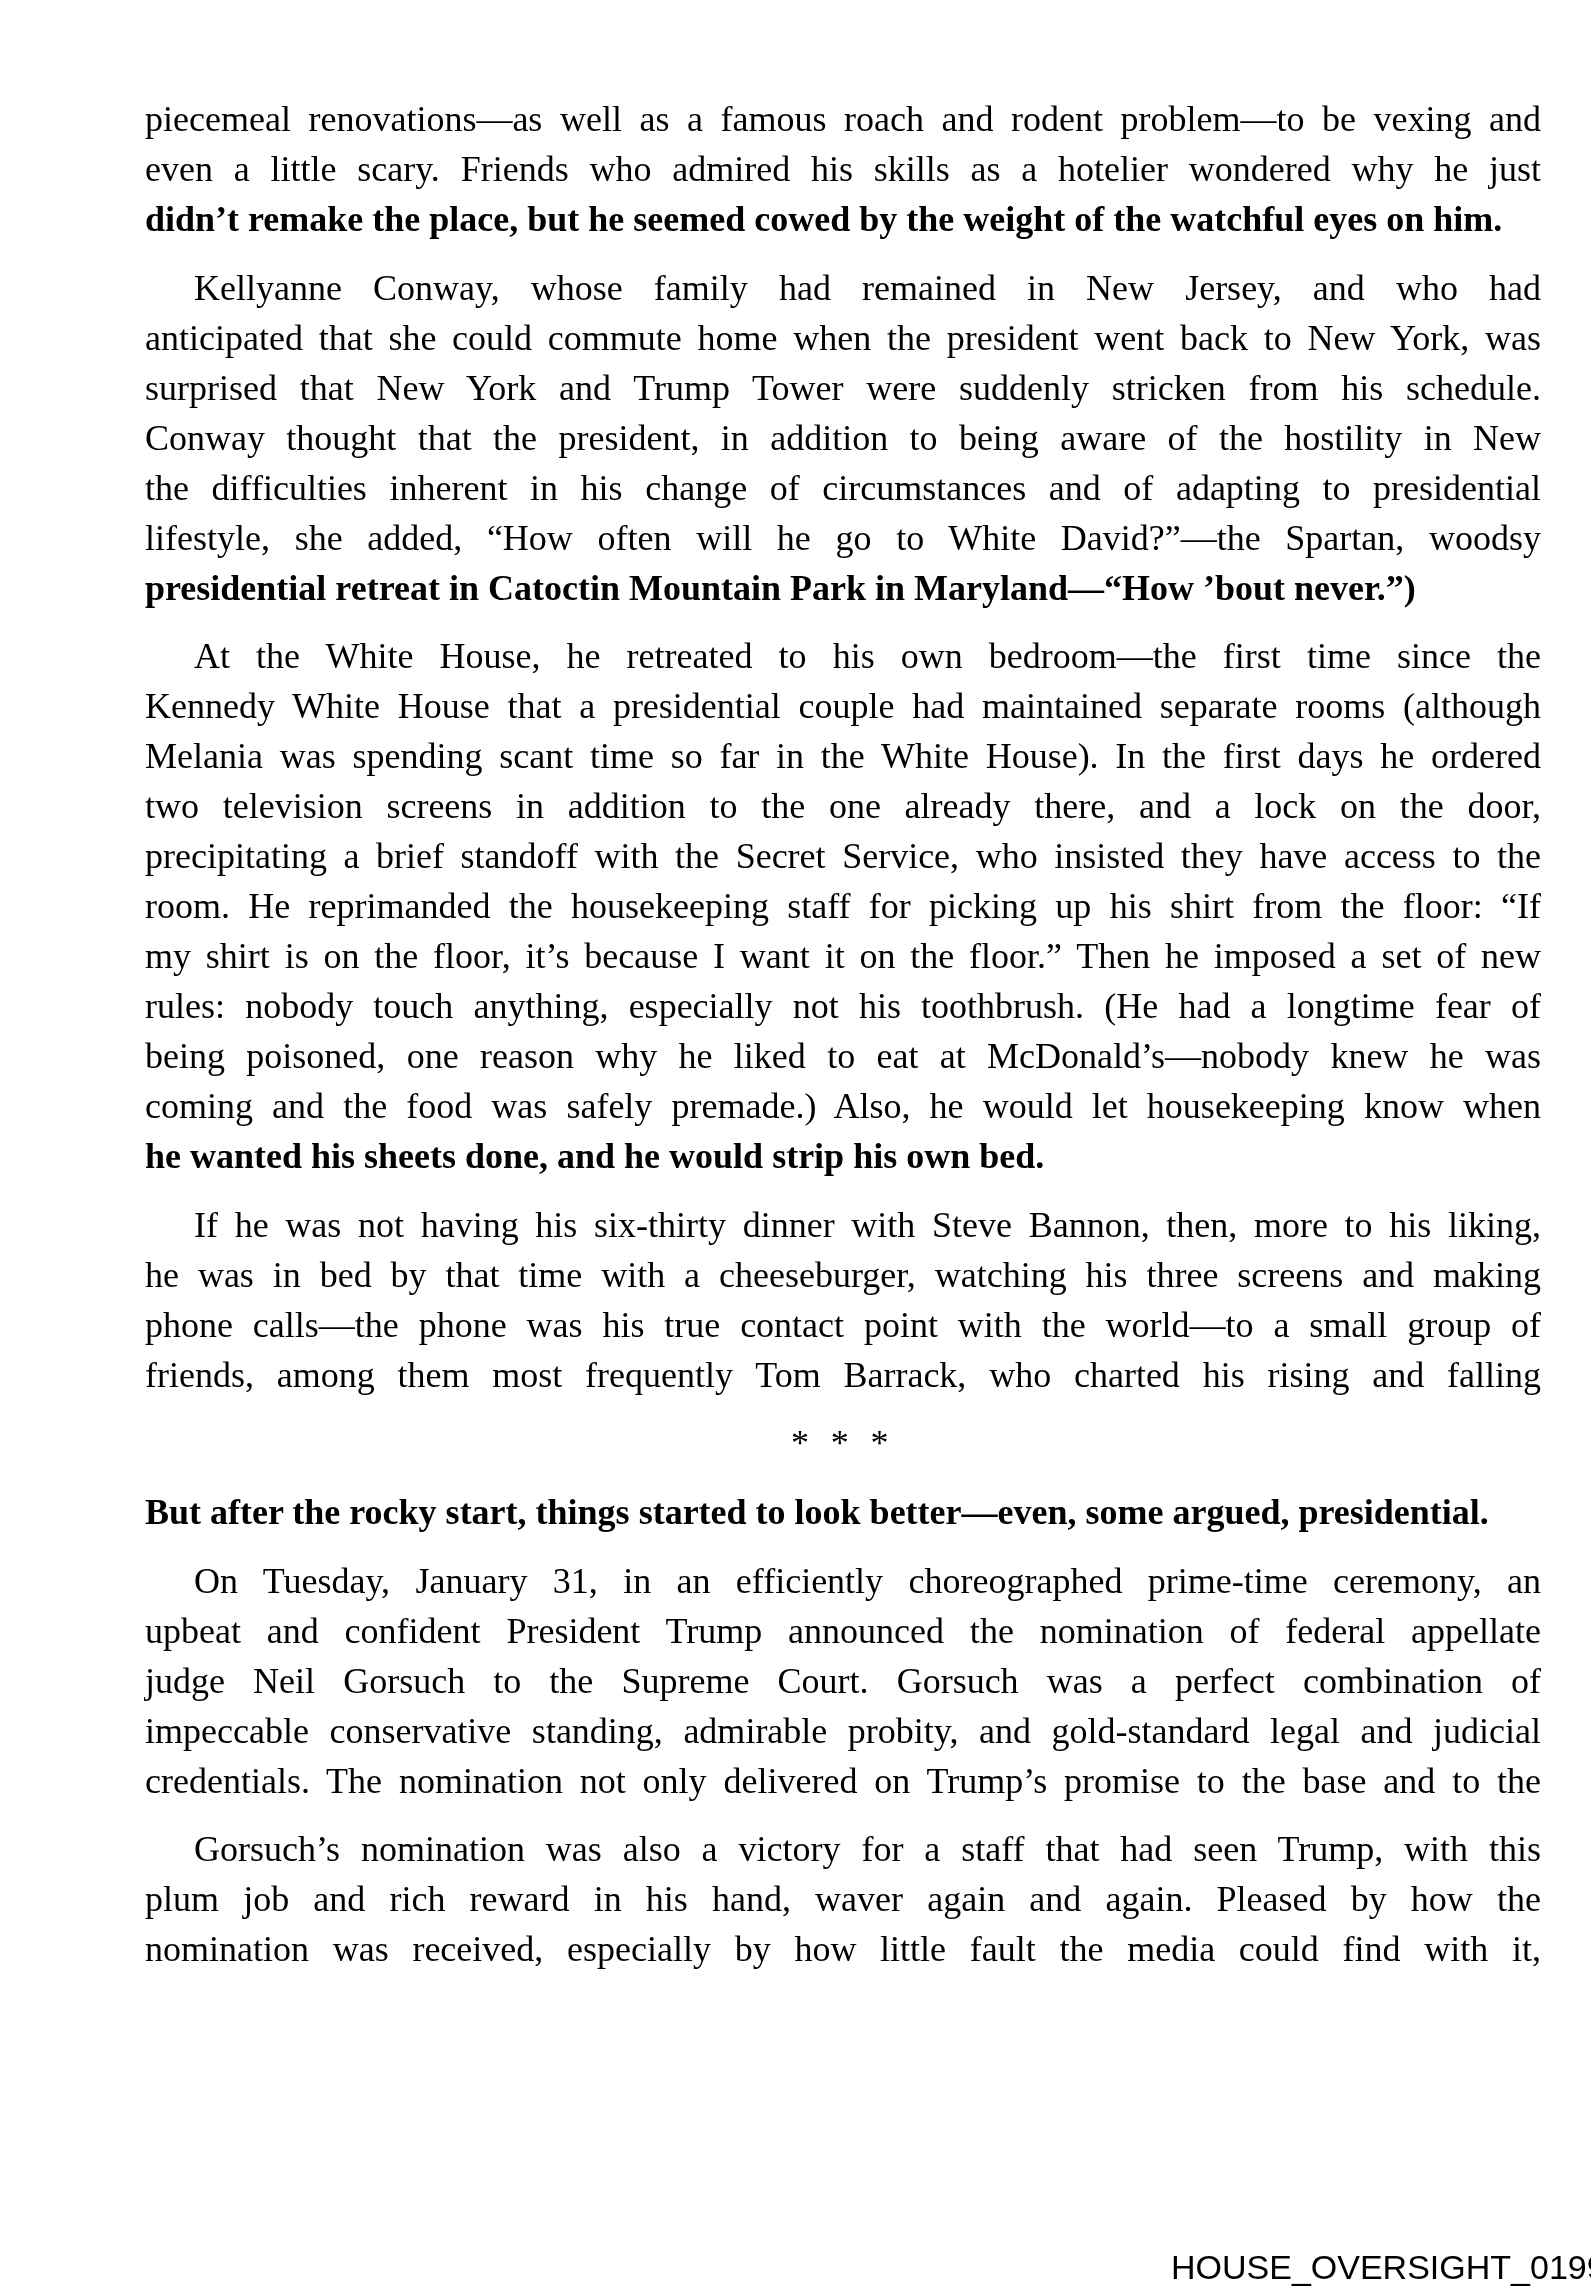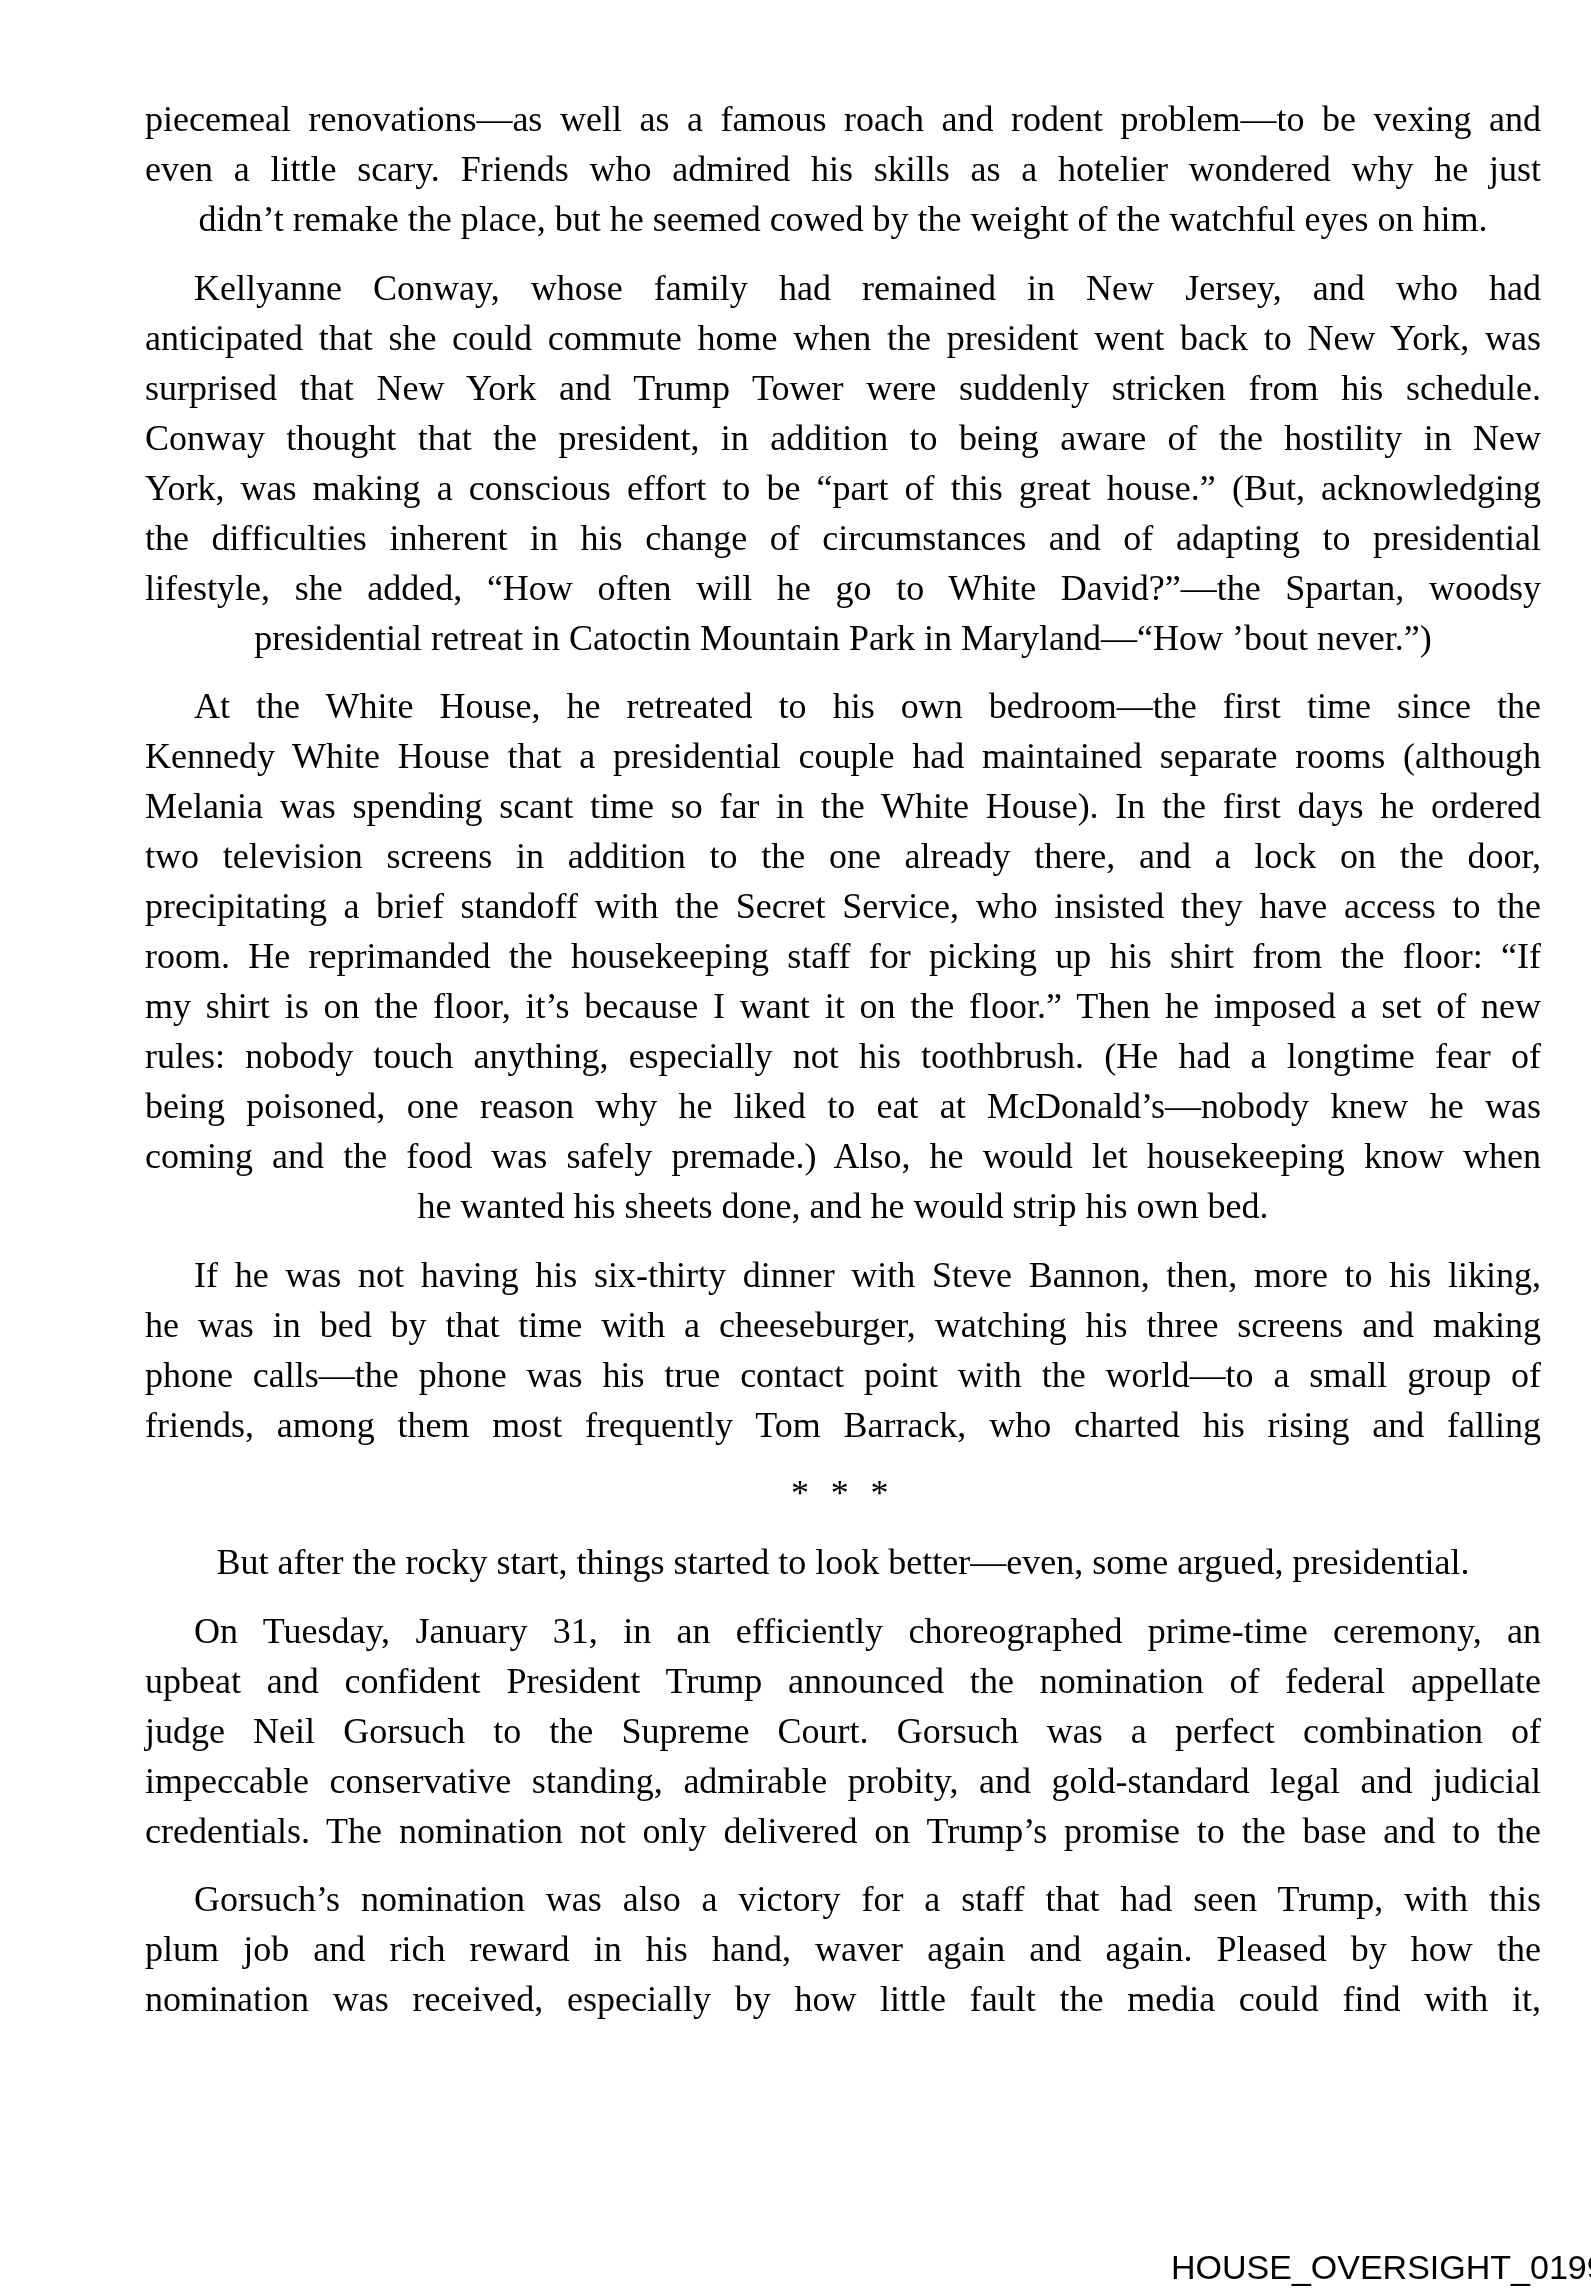--- a/index.html
+++ b/index.html
@@ -6,21 +6,21 @@
   body { width: 1592px; height: 2295px; position: relative; overflow: hidden; }
   .page { position: absolute; left: 0; top: 0; width: 1592px; height: 2295px; background: #ffffff; margin-left: 47px; }
   .text-column {
     position: absolute; left: 98px; top: 94px; width: 1396px;
     font-family: "Liberation Serif", "DejaVu Serif", serif;
     font-size: 36px; line-height: 50px; color: #000000;
   }
   .para { margin: 0 0 18.6px 0; }
   .line { display: block; white-space: nowrap; height: 50px; }
   .line.j { text-align: justify; text-align-last: justify; white-space: normal; }
-  .line.l { text-align: center; }
+  .line.l { text-align: left; font-weight: bold; }
   .line.indent { text-indent: 49px; }
   .separator { text-align: center; margin: 0 0 18.6px 0; height: 50px; letter-spacing: 6.4px; }
   .footer {
     position: absolute; left: 1124px; top: 2251px; width: 449px;
     font-family: "Liberation Sans", "DejaVu Sans", sans-serif;
     font-size: 34px; line-height: 32px; color: #000000; white-space: nowrap;
   }
 </style>
 </head>
 <body>
@@ -32,21 +32,20 @@
       <span class="line j">piecemeal renovations—as well as a famous roach and rodent problem—to be vexing and</span>
       <span class="line j">even a little scary. Friends who admired his skills as a hotelier wondered why he just</span>
       <span class="line l">didn’t remake the place, but he seemed cowed by the weight of the watchful eyes on him.</span>
     </div>
 
     <div class="para">
       <span class="line j indent">Kellyanne Conway, whose family had remained in New Jersey, and who had</span>
       <span class="line j">anticipated that she could commute home when the president went back to New York, was</span>
       <span class="line j">surprised that New York and Trump Tower were suddenly stricken from his schedule.</span>
       <span class="line j">Conway thought that the president, in addition to being aware of the hostility in New</span>
-      <span class="line j">York, was making a conscious effort to be “part of this great house.” (But, acknowledging</span>
       <span class="line j">the difficulties inherent in his change of circumstances and of adapting to presidential</span>
       <span class="line j">lifestyle, she added, “How often will he go to White David?”—the Spartan, woodsy</span>
       <span class="line l">presidential retreat in Catoctin Mountain Park in Maryland—“How ’bout never.”)</span>
     </div>
 
     <div class="para">
       <span class="line j indent">At the White House, he retreated to his own bedroom—the first time since the</span>
       <span class="line j">Kennedy White House that a presidential couple had maintained separate rooms (although</span>
       <span class="line j">Melania was spending scant time so far in the White House). In the first days he ordered</span>
       <span class="line j">two television screens in addition to the one already there, and a lock on the door,</span>

